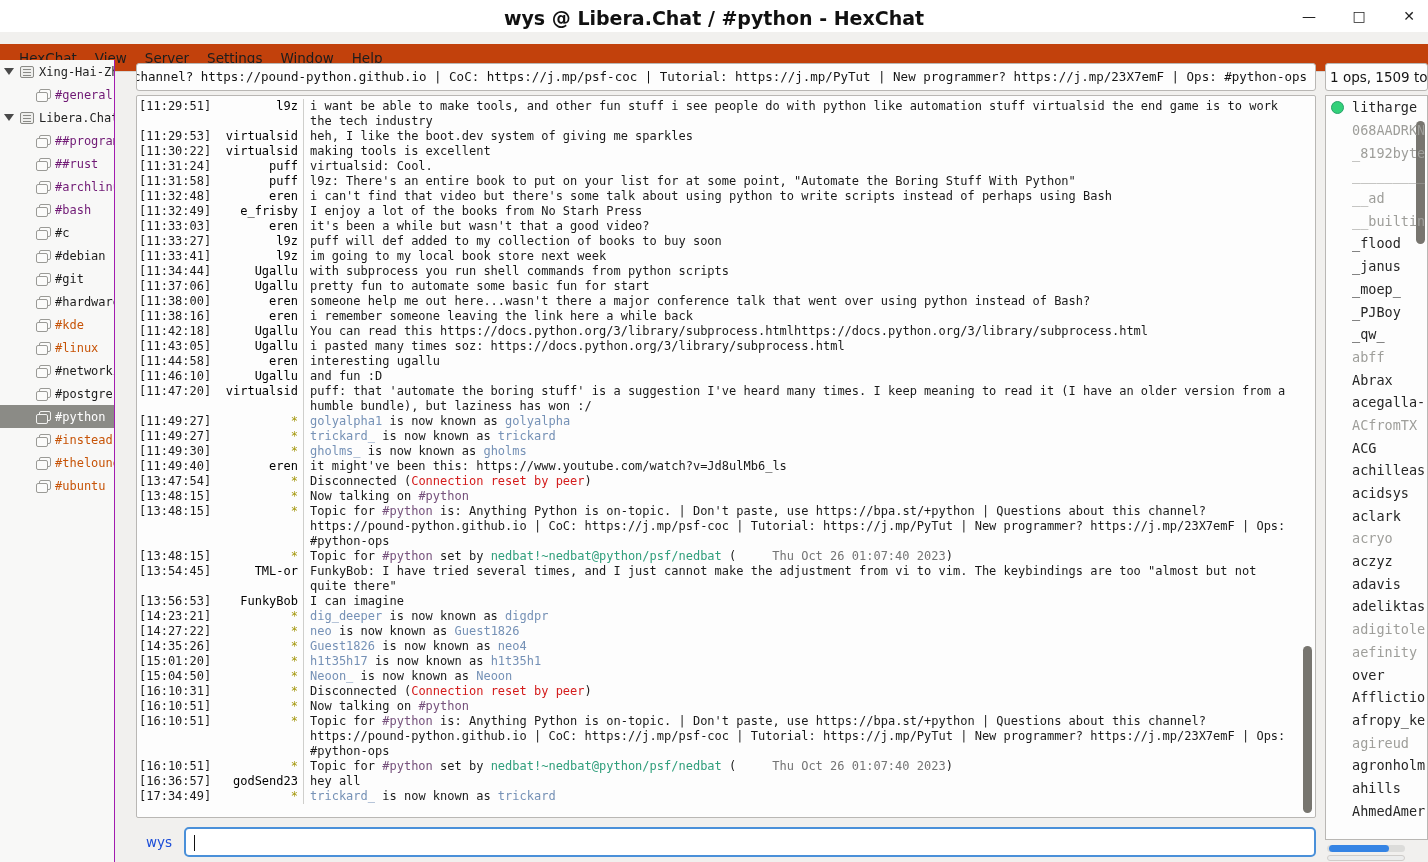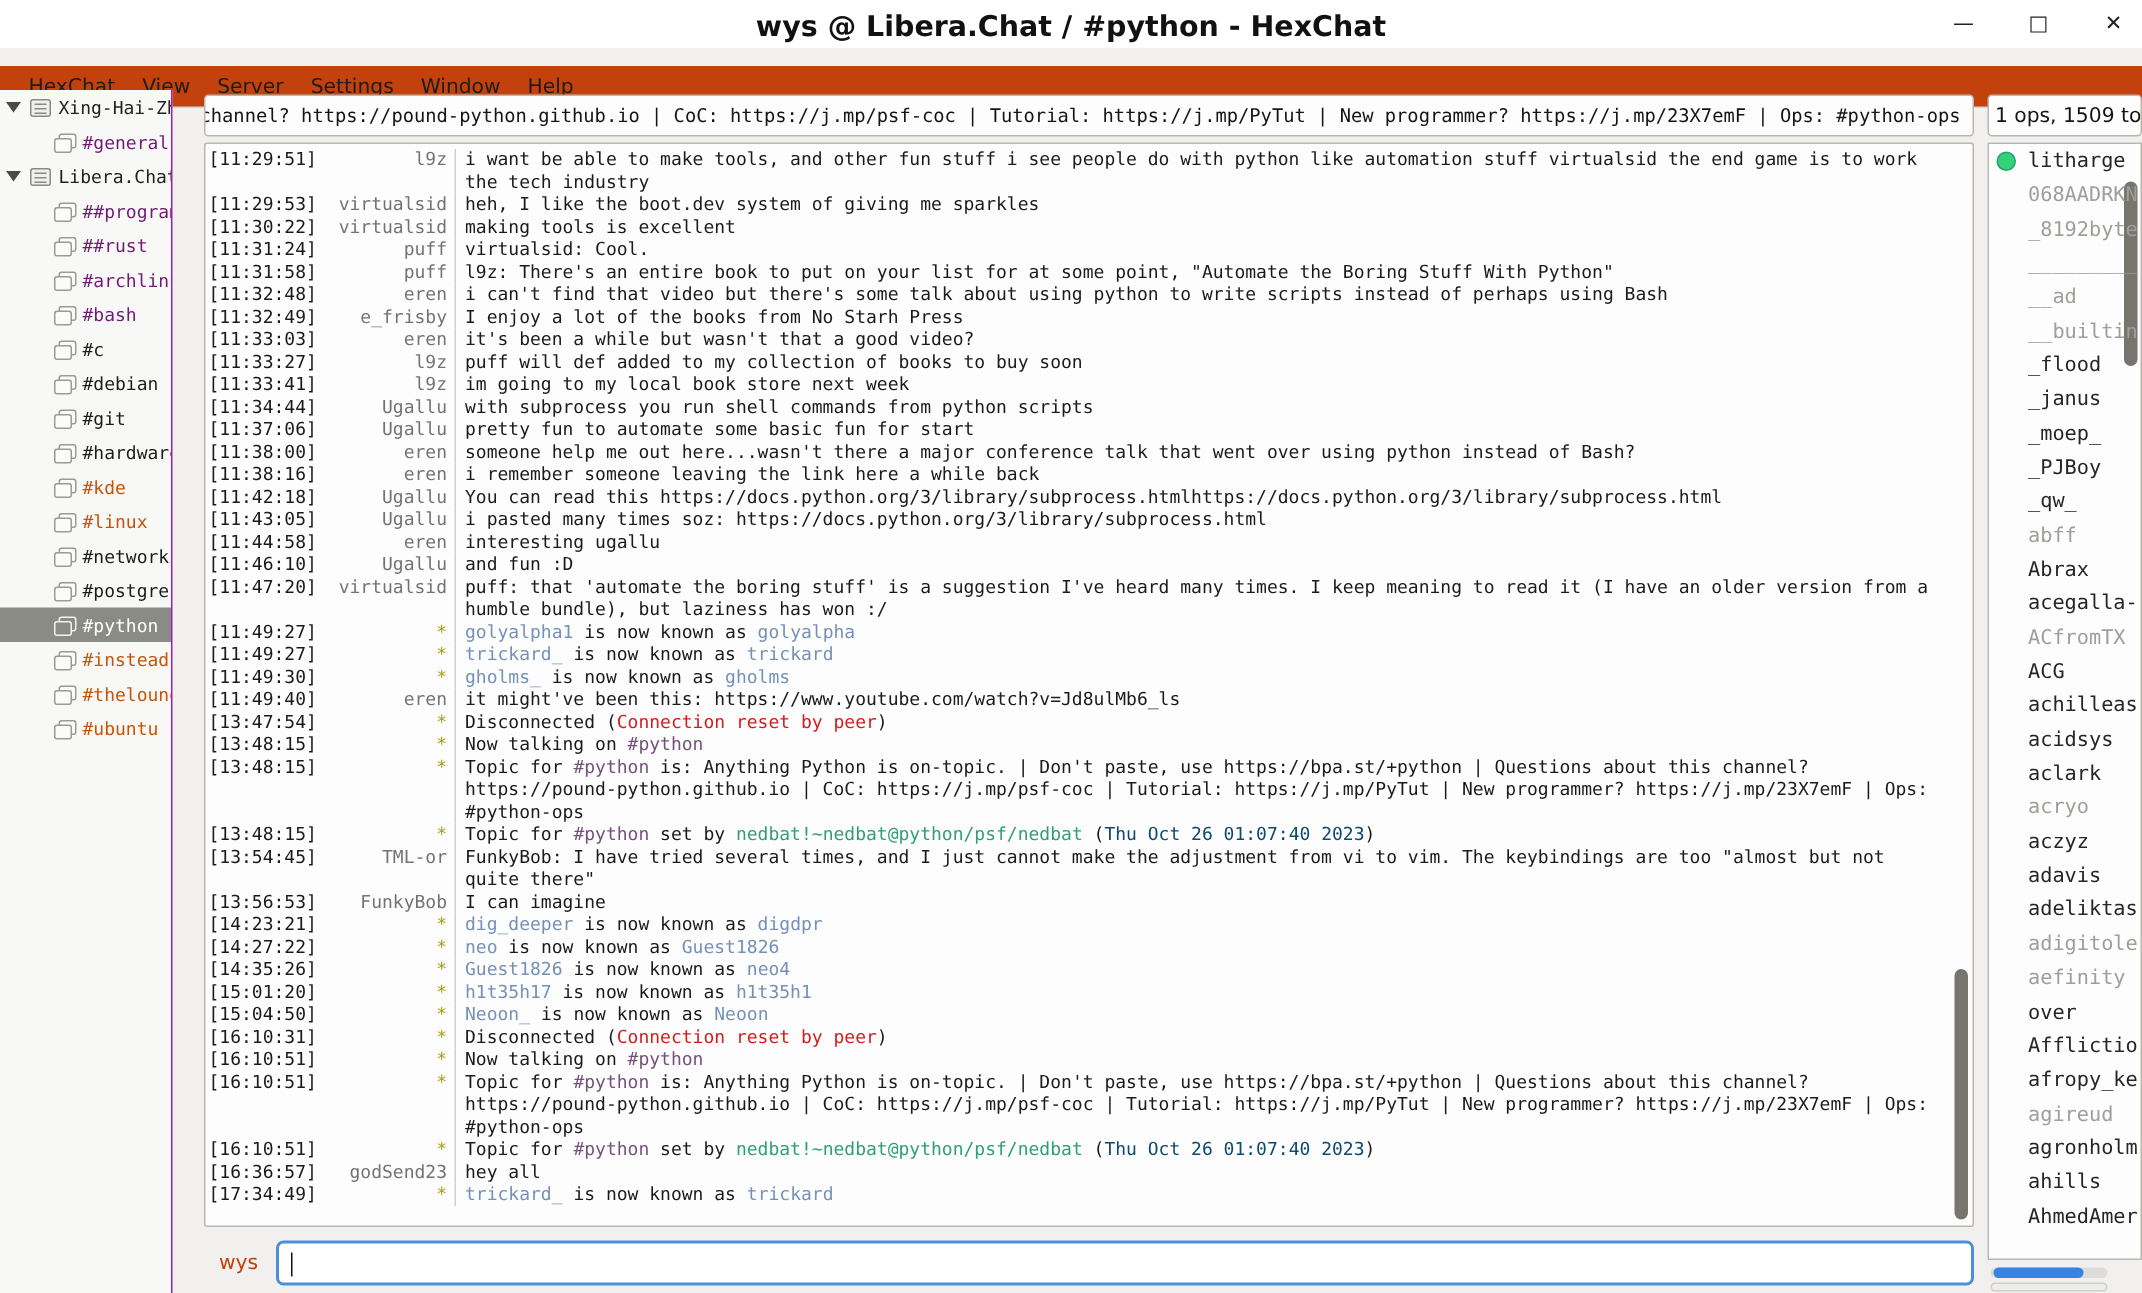--- a/index.html
+++ b/index.html
@@ -36,33 +36,33 @@
 
   
   .topicbar { position:absolute; left:136px; top:63px; width:1180px; height:28px; background:#fdfdfd; border:1px solid #b9b7b4; border-radius:3px; overflow:hidden; }
   .topicbar .topic-text { position:absolute; right:8px; top:5px; white-space:nowrap; font-family:"DejaVu Sans Mono", monospace; font-size:12.5px; color:#141414; }
 
   
   .chatbox { position:absolute; left:136px; top:95px; width:1180px; height:723px; background:#fdfdfd; border:1px solid #b9b7b4; border-radius:2px; overflow:hidden; }
   .chat-scroll { position:absolute; left:2px; top:3px; right:16px; bottom:2px; overflow:hidden; }
   .msg-row { display:flex; font-family:"DejaVu Sans Mono", monospace; font-size:12px; line-height:15px; }
   .msg-time { flex:none; width:74px; color:#1a1a1a; white-space:nowrap; }
-  .msg-nick { flex:none; width:90px; text-align:right; color:#737373; padding-right:5px; white-space:nowrap; overflow:hidden; }
+  .msg-nick { flex:none; width:90px; text-align:right; color:#000000; padding-right:5px; white-space:nowrap; overflow:hidden; }
   .msg-nick.star { color:#a5980d; }
   .msg-text { flex:1; border-left:1px solid #cfcfcc; padding-left:6px; color:#1a1a1a; word-wrap:break-word; }
   .seg-n { color:#7591b6; }
   .seg-r { color:#d41c1c; }
   .seg-p { color:#75507b; }
   .seg-h { color:#2f9e7b; }
-  .seg-d { color:#0c4a6e; }
+  .seg-d { color:#737373;margin-left:36px; }
   .chat-vscroll { position:absolute; right:3px; top:550px; width:9px; height:167px; background:#77756f; border-radius:5px; }
 
   
   .input-row { position:absolute; left:136px; top:826px; width:1180px; height:32px; display:flex; align-items:center; }
-  .input-nick { font-size:13.5px; color:#c2410c; padding:0 12px 0 10px; }
+  .input-nick { font-size:13.5px; color:#1d4ed8; padding:0 12px 0 10px; }
   .input-box { flex:1; height:30px; background:#ffffff; border:2px solid #4a90d9; border-radius:5px; position:relative; }
   .caret { position:absolute; left:8px; top:6px; width:1px; height:16px; background:#111; }
 
   
   .ulist-header { position:absolute; left:1325px; top:63px; width:103px; height:28px; background:#fdfdfd; border:1px solid #b9b7b4; border-radius:3px; overflow:hidden; }
   .ulist-header span { position:absolute; left:4px; top:5px; font-size:13.5px; color:#141414; white-space:nowrap; }
   .userlist { position:absolute; left:1325px; top:95px; width:103px; height:745px; background:#fdfdfd; border:1px solid #b9b7b4; overflow:hidden; }
   .user-row { height:22.7px; display:flex; align-items:center; padding-left:26px; font-family:"DejaVu Sans Mono", monospace; font-size:13.5px; color:#262626; white-space:nowrap; position:relative; }
   .user-row.away { color:#9e9e9a; }
   .op-dot { position:absolute; left:5px; top:5px; width:13px; height:13px; border-radius:50%; background:#33d17a; border:1px solid #26a269; }

